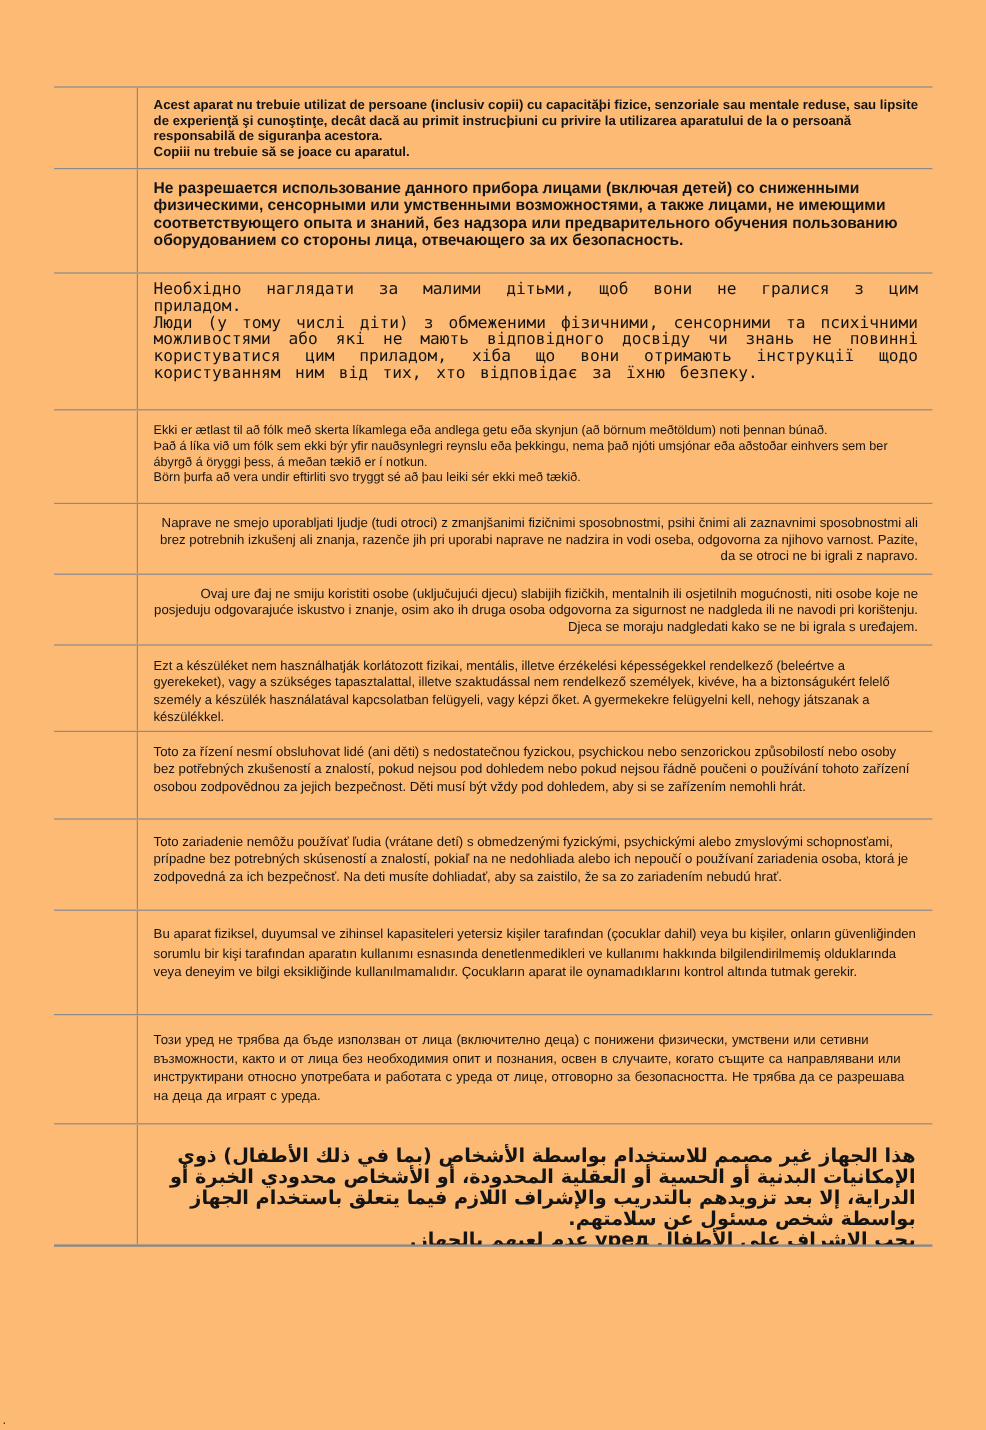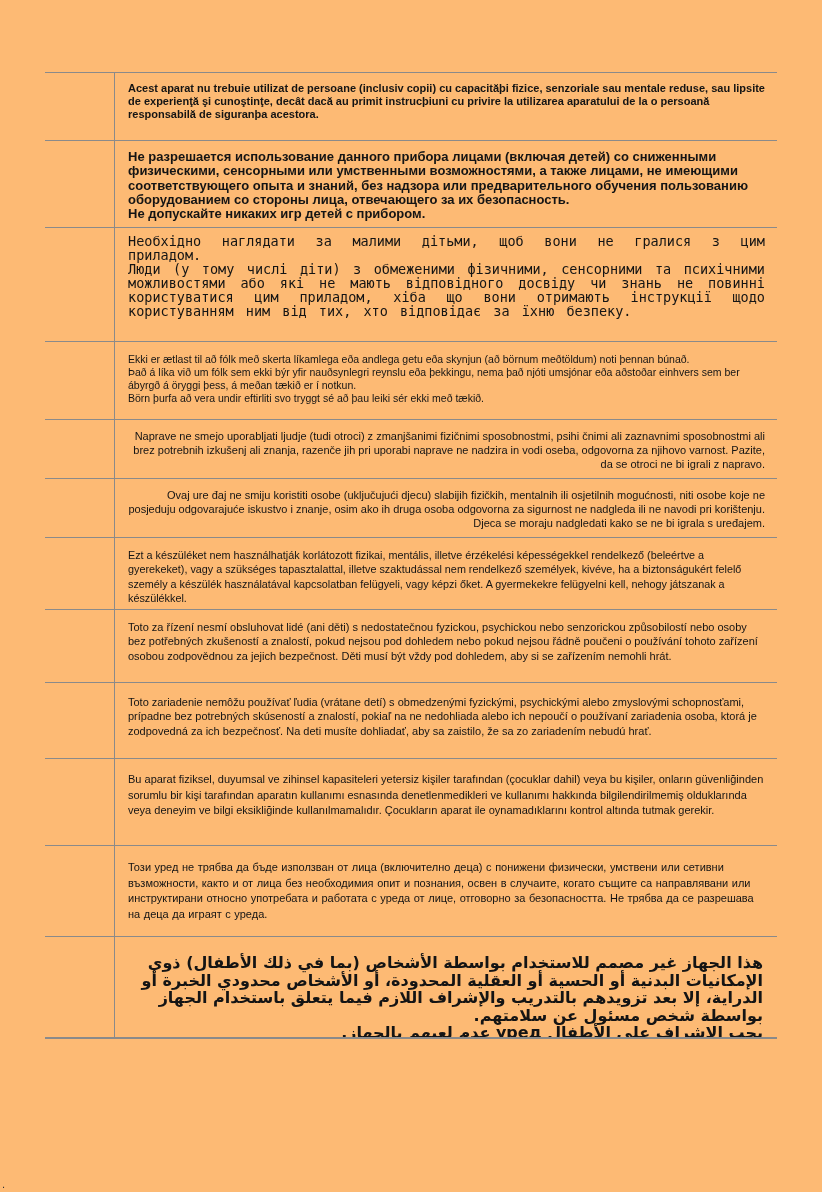--- a/index.html
+++ b/index.html
@@ -55,28 +55,28 @@
 </head>
 <body>
 
 <div class="page">
   <div class="warning-table">
 
     <div class="trow r0">
       <div class="cl"></div>
       <div class="cr txt-ro">
         <p>Acest aparat nu trebuie utilizat de persoane (inclusiv copii) cu capacităþi fizice, senzoriale sau mentale reduse, sau lipsite de experienţă şi cunoştinţe, decât dacă au primit instrucþiuni cu privire la utilizarea aparatului de la o persoană responsabilă de siguranþa acestora.</p>
+        <p>Copiii nu trebuie să se joace cu aparatul.</p>
       </div>
     </div>
 
     <div class="trow r1">
       <div class="cl"></div>
       <div class="cr txt-ru">
         <p>Не разрешается использование данного прибора лицами (включая детей) со сниженными физическими, сенсорными или  умственными возможностями, а также лицами, не имеющими соответствующего опыта и знаний, без надзора или предварительного обучения пользованию оборудованием со стороны лица, отвечающего за их безопасность.</p>
-        <p>Не допускайте никаких игр детей с прибором.</p>
       </div>
     </div>
 
     <div class="trow r2">
       <div class="cl"></div>
       <div class="cr txt-uk">
         <p>Необхідно наглядати за малими дітьми, щоб вони не гралися з цим приладом.</p>
         <p>Люди (у тому числі діти) з обмеженими фізичними, сенсорними та психічними можливостями або які не мають відповідного досвіду чи знань не повинні користуватися цим приладом, хіба що вони отримають інструкції щодо користуванням ним від тих, хто відповідає за їхню безпеку.</p>
       </div>
     </div>

